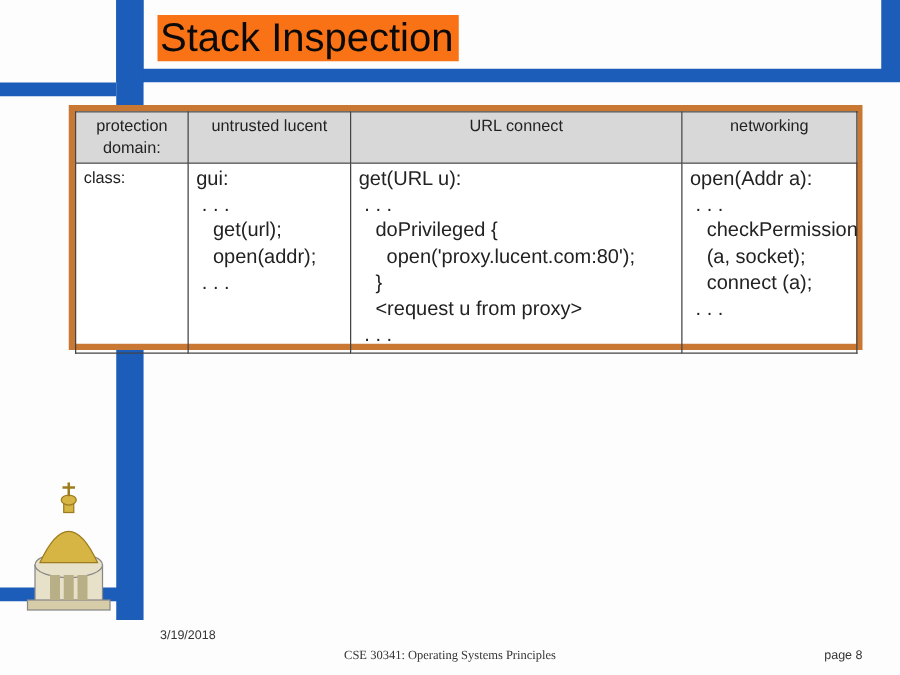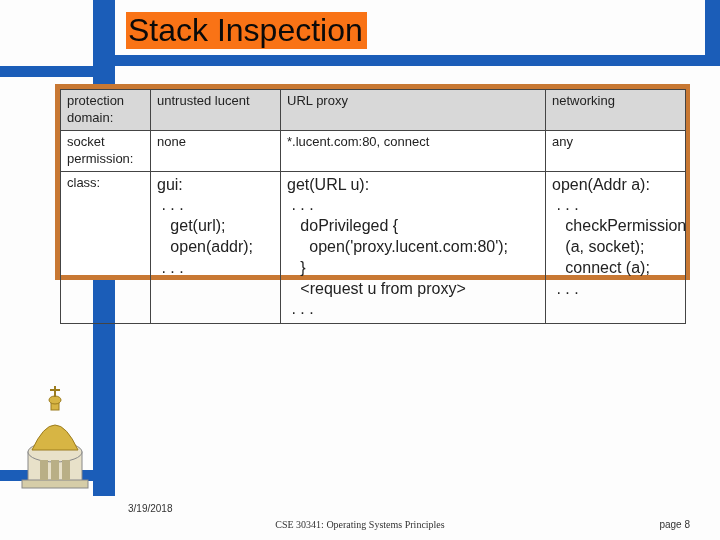--- a/index.html
+++ b/index.html
@@ -81,20 +81,21 @@
     color: #222;
   }
   .main-table td {
     border: 1px solid #444;
     padding: 3px 6px;
     vertical-align: top;
     line-height: 1.3;
   }
   .main-table tr.header-row td {
     background: #d8d8d8;
+    text-align: center;
   }
   .main-table col.c0 { width: 90px; }
   .main-table col.c1 { width: 130px; }
   .main-table col.c2 { width: 265px; }
   .main-table col.c3 { width: 140px; }
   .codecell {
     font-family: Liberation Sans, sans-serif;
     white-space: pre;
     font-size: 16px;
     line-height: 1.25;
@@ -138,28 +139,22 @@
     <colgroup>
       <col class="c0">
         <col class="c1">
         <col class="c2">
         <col class="c3">
     </colgroup>
     <tbody>
         <tr class="header-row">
       <td>protection domain:</td>
       <td>untrusted lucent</td>
-      <td>URL proxy</td>
+      <td>URL connect</td>
       <td>networking</td>
-    </tr>
-    <tr>
-      <td>socket permission:</td>
-      <td>none</td>
-      <td>*.lucent.com:80, connect</td>
-      <td>any</td>
     </tr>
     <tr>
       <td style="vertical-align:top">class:</td>
       <td class="codecell">gui:
  . . .
    get(url);
    open(addr);
  . . .</td>
       <td class="codecell">get(URL u):
  . . .

